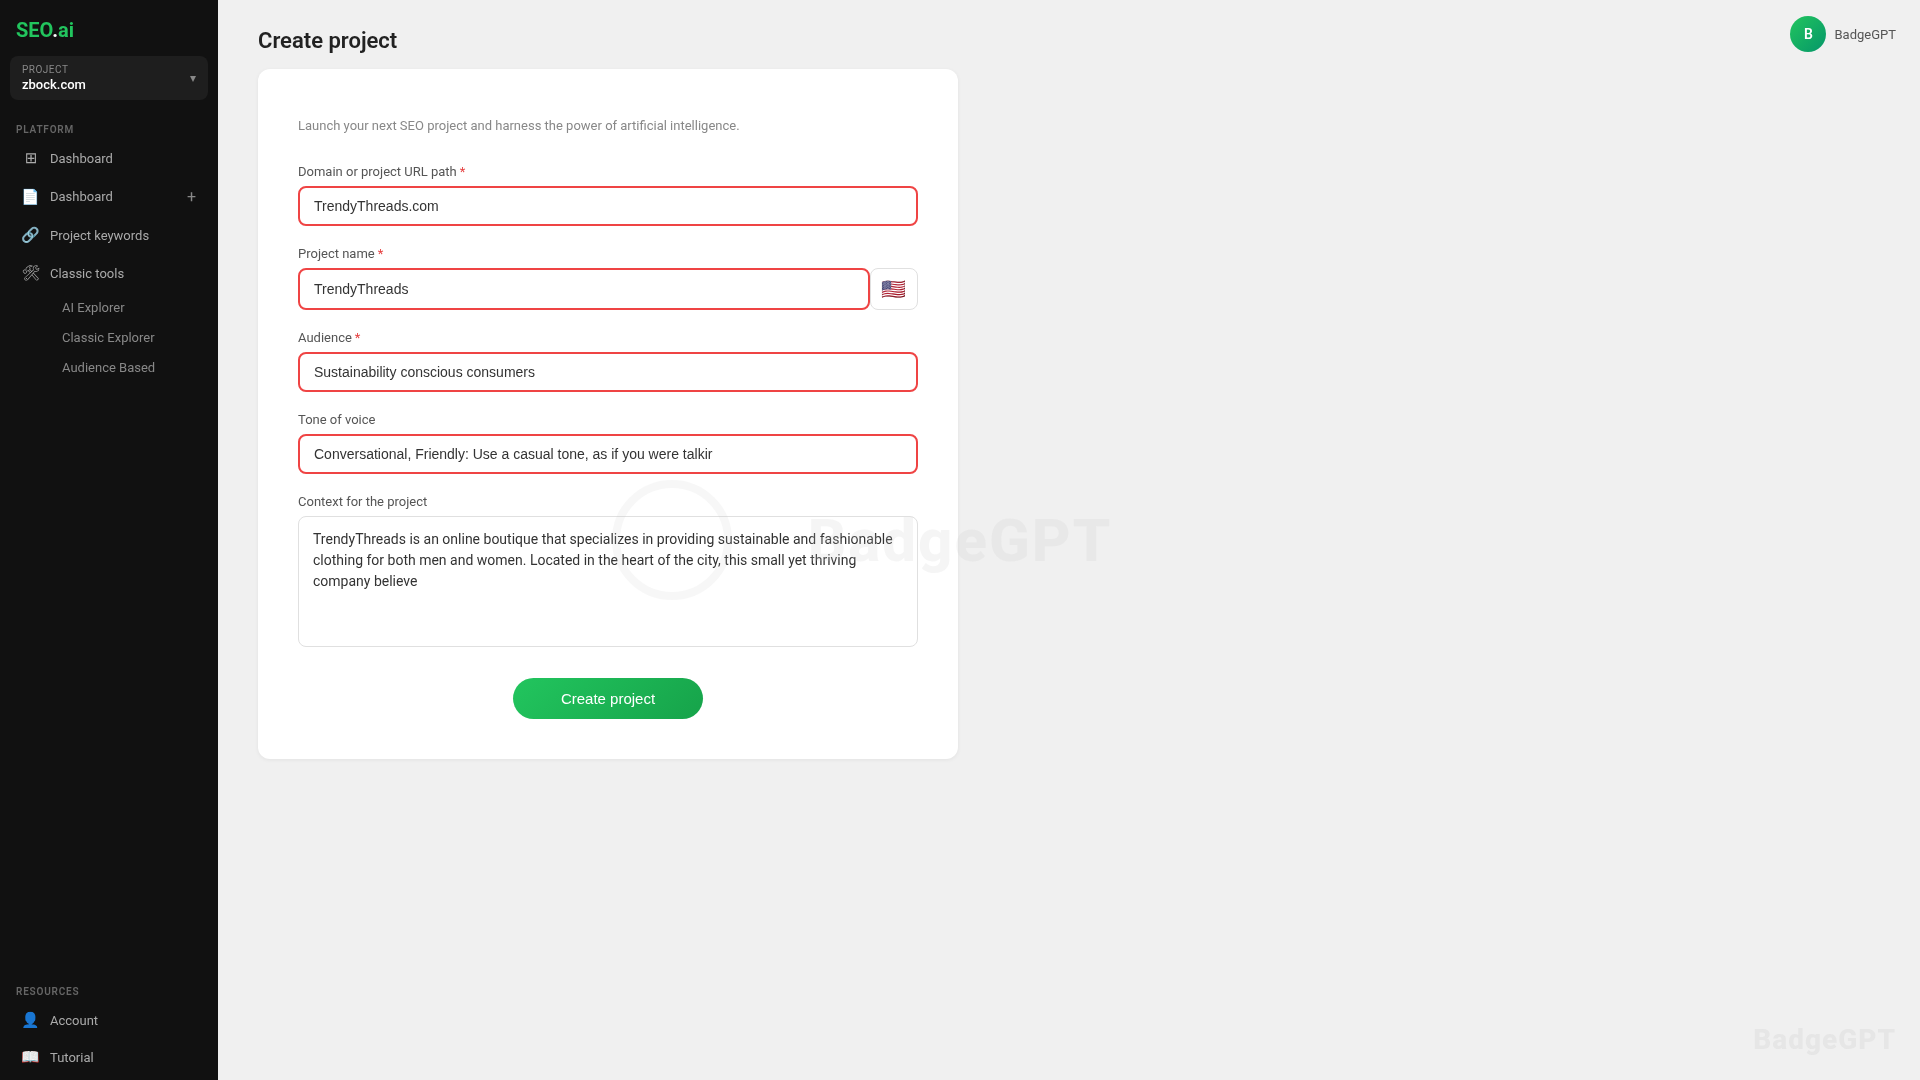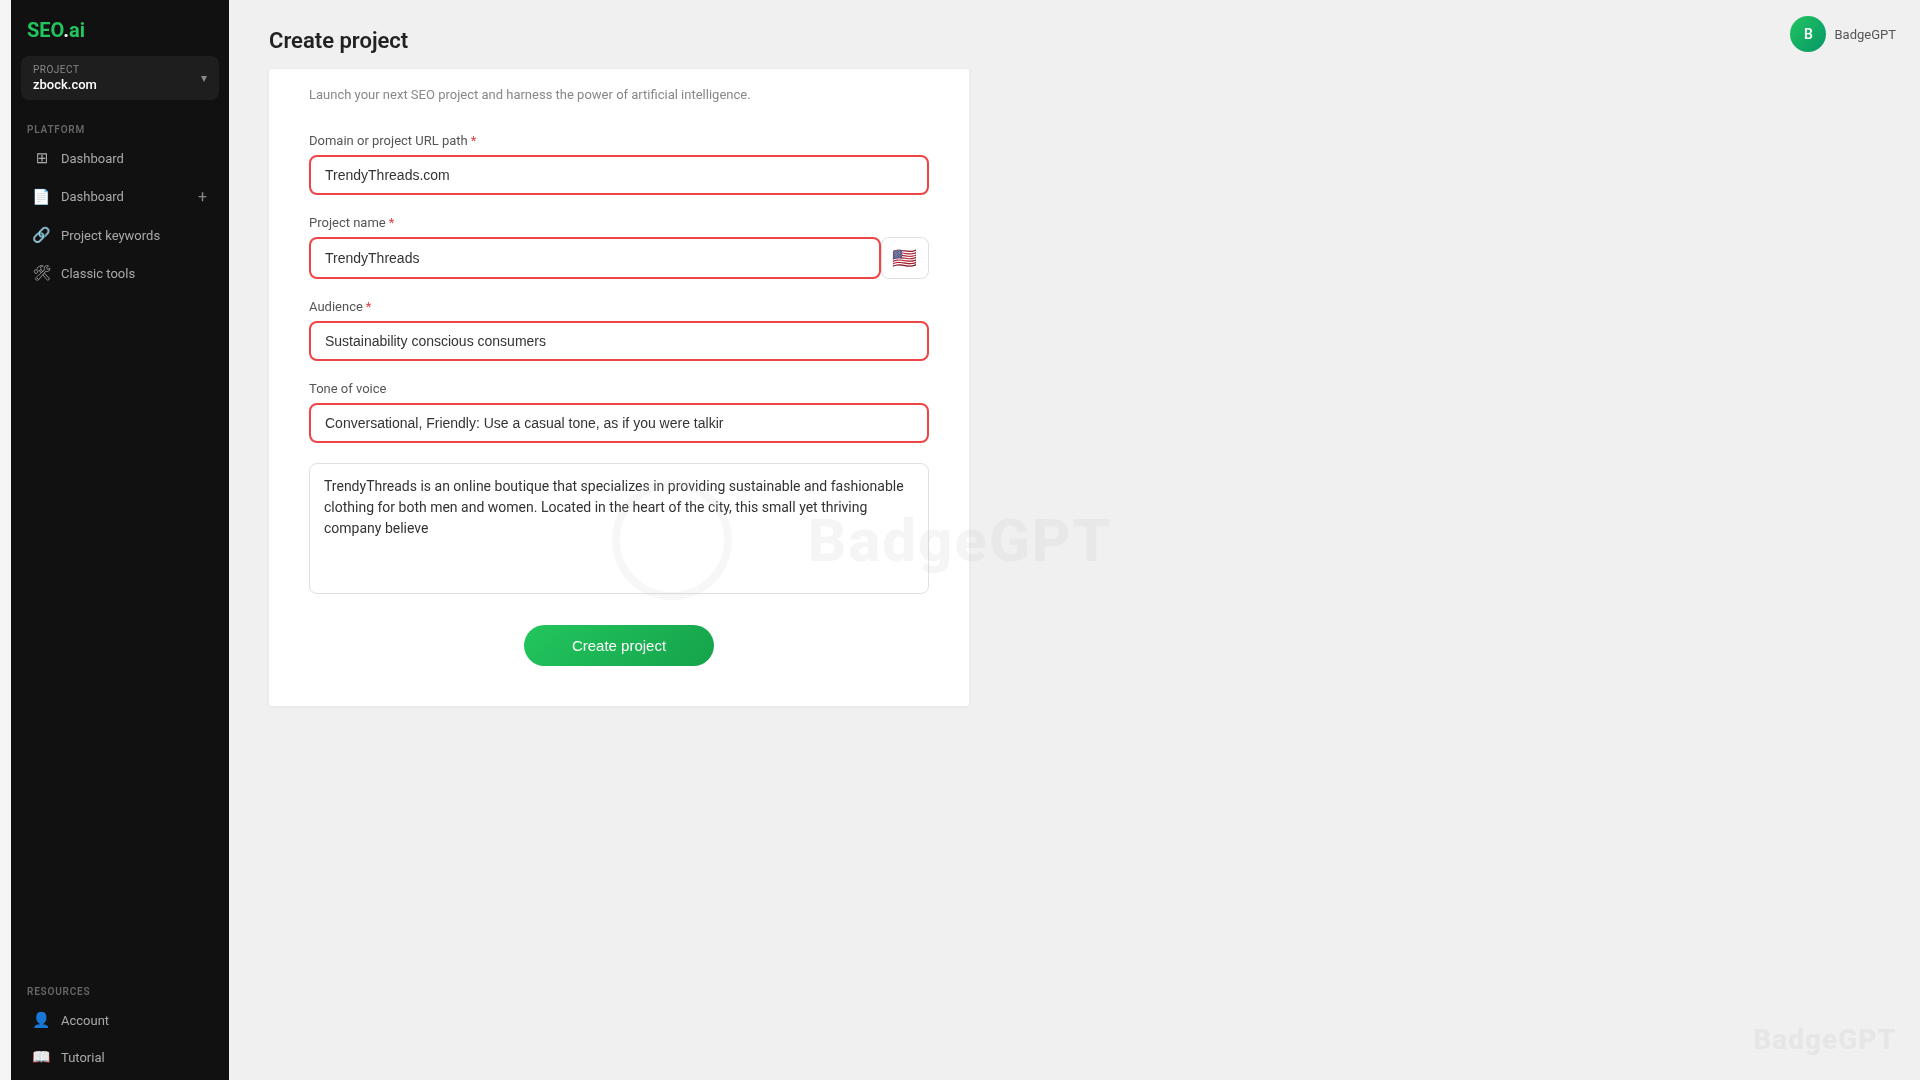--- a/index.html
+++ b/index.html
@@ -16,21 +16,20 @@
     .sidebar {
       width: 218px;
       min-width: 218px;
       background: #111;
       color: #fff;
       display: flex;
       flex-direction: column;
       height: 100vh;
       position: relative;
       z-index: 10;
-      margin-left: 11px;
     }
 
     .sidebar-logo {
       padding: 18px 16px 14px;
       display: flex;
       align-items: center;
       gap: 8px;
     }
 
     .logo-text {
@@ -165,22 +164,22 @@
 
     .page-title {
       font-size: 22px;
       font-weight: 600;
       color: #222;
     }
 
     .form-container {
       margin: 0 40px 40px;
       background: #fff;
-      border-radius: 3px;
-      padding: 16px 40px 40px;
+      border-radius: 12px;
+      padding: 47px 40px 40px;
       box-shadow: 0 1px 4px rgba(0,0,0,0.06);
       max-width: 700px;
     }
 
     .form-subtitle {
       font-size: 13px;
       color: #888;
       margin-bottom: 28px;
       line-height: 1.5;
     }
@@ -370,20 +369,31 @@
   <div class="sidebar-item">
     <span class="sidebar-item-icon">🔗</span>
     <span>Project keywords</span>
   </div>
 
   <div class="sidebar-item">
     <span class="sidebar-item-icon">🛠</span>
     <span>Classic tools</span>
   </div>
 
+  <div class="sidebar-subitems">
+    <div class="sidebar-subitem">
+      <span>AI Explorer</span>
+    </div>
+    <div class="sidebar-subitem">
+      <span>Classic Explorer</span>
+    </div>
+    <div class="sidebar-subitem">
+      <span>Audience Based</span>
+    </div>
+  </div>
 
   <div class="sidebar-spacer"></div>
 
   <div class="sidebar-resources">
     <div class="sidebar-section-label">RESOURCES</div>
     <div class="sidebar-item">
       <span class="sidebar-item-icon">👤</span>
       <span>Account</span>
     </div>
     <div class="sidebar-item">
@@ -429,20 +439,21 @@
       </label>
       <input type="text" class="form-input" value="Sustainability conscious consumers" style="">
     </div>
 
     <div class="form-group">
       <label class="form-label">Tone of voice</label>
       <input type="text" class="form-input" value="Conversational, Friendly: Use a casual tone, as if you were talkir" style="">
     </div>
 
     <div class="form-group">
+      <label class="form-label">Context for the project</label>
       <textarea class="form-textarea" rows="5" style="">TrendyThreads is an online boutique that specializes in providing sustainable and fashionable clothing for both men and women. Located in the heart of the city, this small yet thriving company believe</textarea>
     </div>
 
     <button class="create-button">Create project</button>
   </div>
 </main>
 
 <div class="top-right-avatar">
   <div class="avatar-circle">B</div>
   <span class="avatar-name">BadgeGPT</span>

